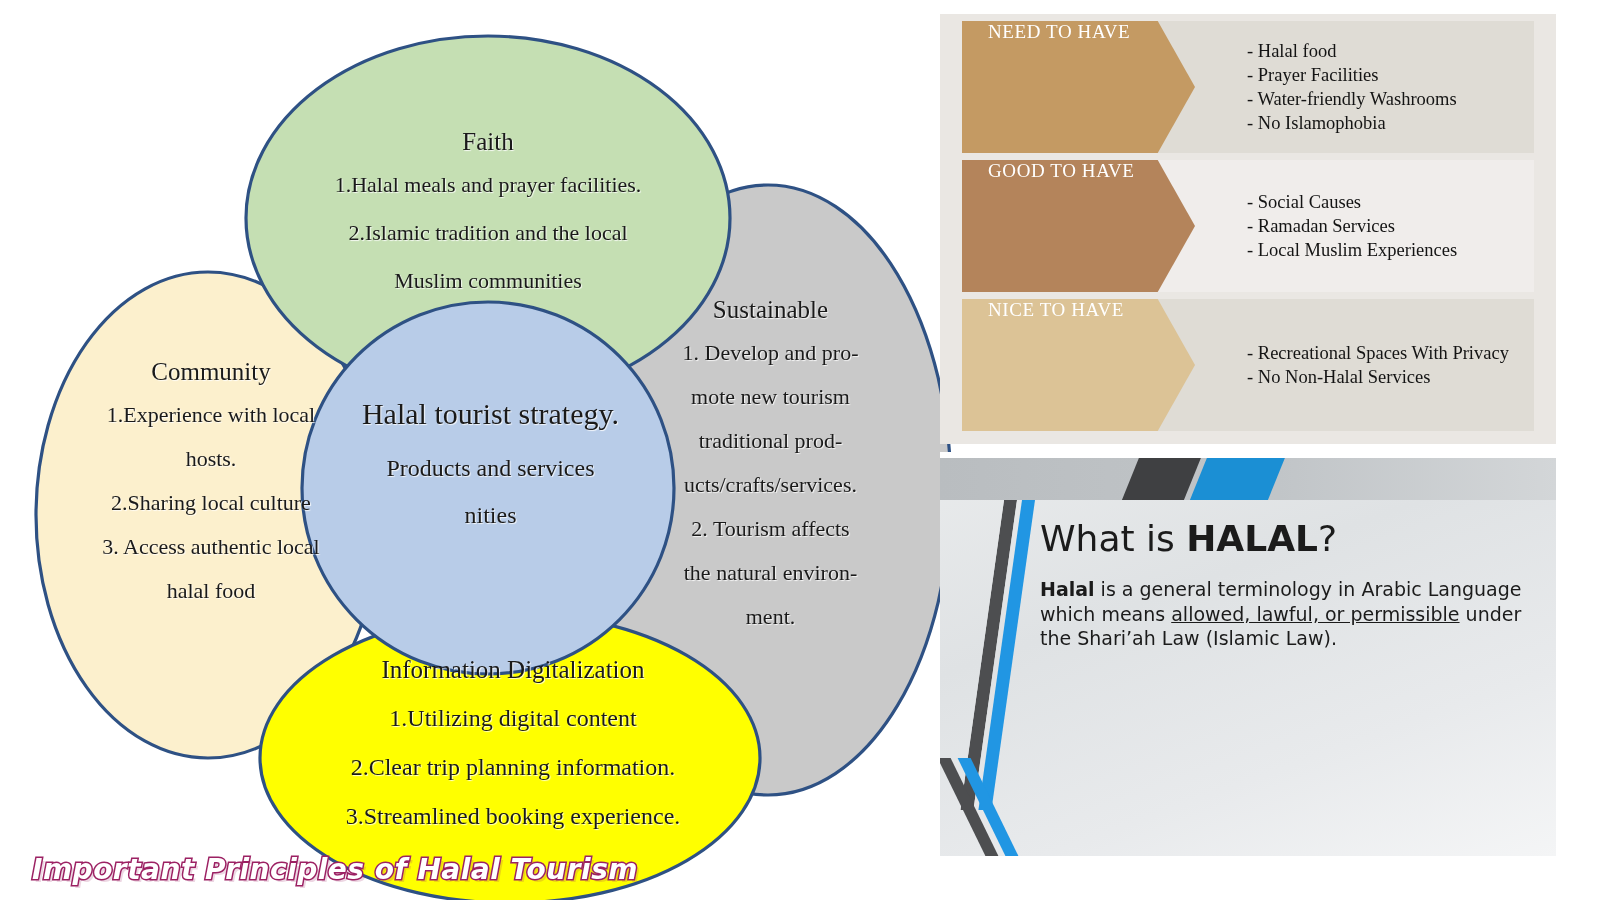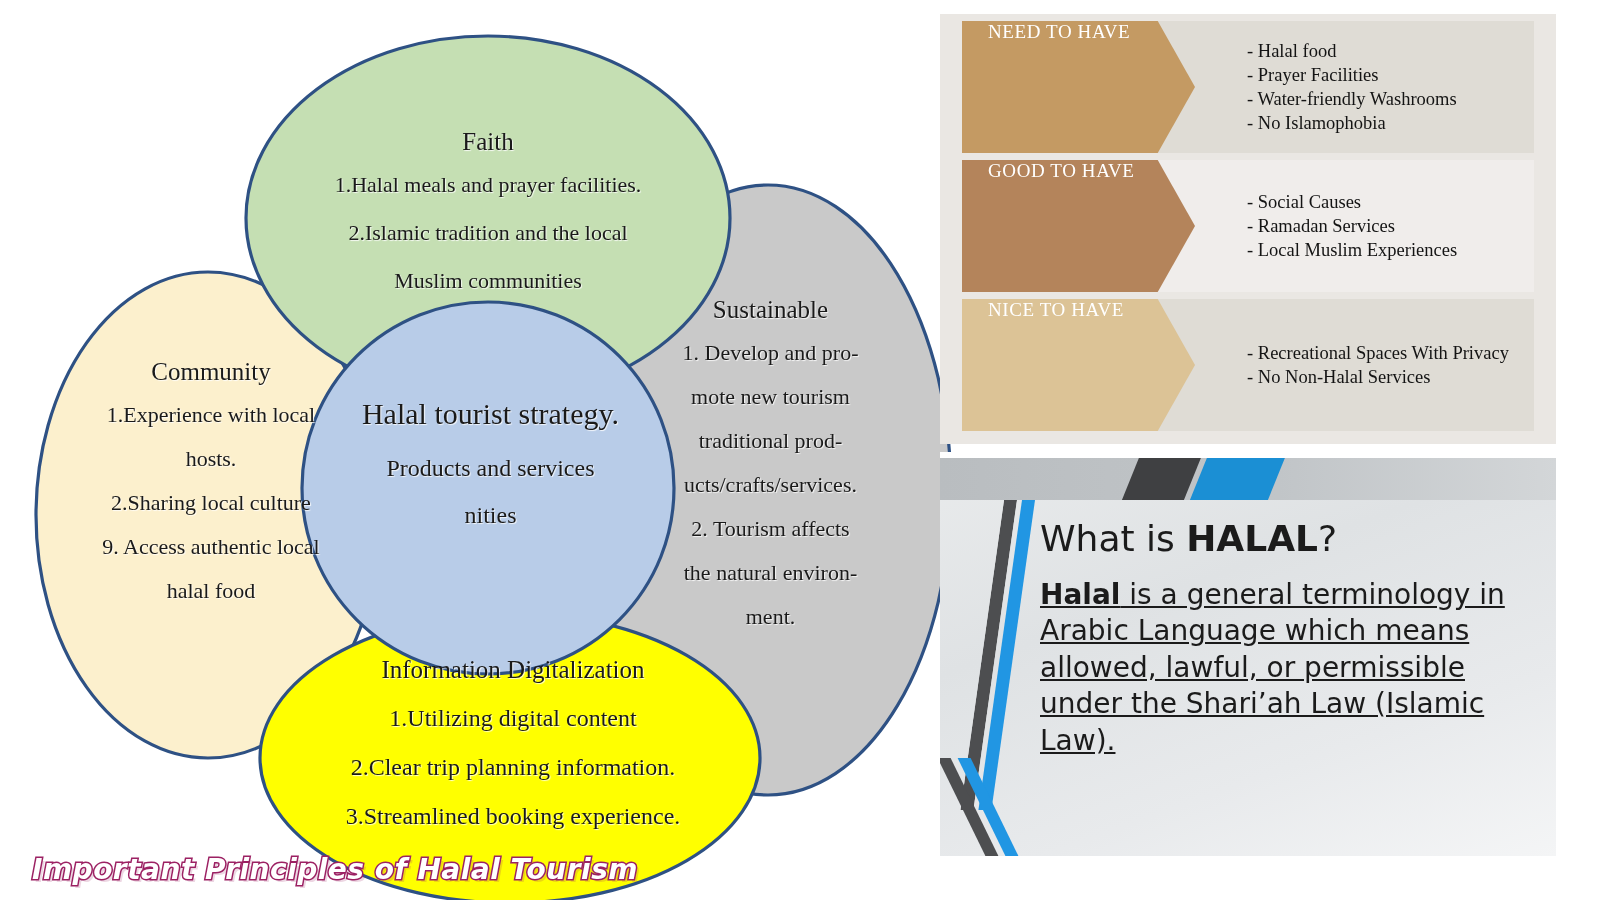--- a/index.html
+++ b/index.html
@@ -189,23 +189,22 @@
     font-family: "DejaVu Sans", sans-serif;
     color: #1b1b1b;
   }
   #halal-heading {
     font-size: 36px;
     font-weight: normal;
     margin-bottom: 18px;
   }
   #halal-heading b { font-weight: bold; }
   #halal-body {
-    font-size: 28px;
+    font-size: 19px;
     line-height: 1.3;
-    text-decoration: underline;
   }
   #halal-body b { font-weight: bold; }
   #halal-body u { text-decoration: underline; }
 </style>
 </head>
 <body>
 
 <div id="venn-diagram">
 
   <svg id="venn-svg" viewBox="0 0 935 900">
@@ -226,21 +225,21 @@
     <span class="venn-item">1.Halal meals and prayer facilities.</span>
     <span class="venn-item">2.Islamic tradition and the local</span>
     <span class="venn-item">Muslim communities</span>
   </div>
 
   <div class="venn-label" id="community-text">
     <span class="venn-title">Community</span>
     <span class="venn-item">1.Experience with local</span>
     <span class="venn-item">hosts.</span>
     <span class="venn-item">2.Sharing local culture</span>
-    <span class="venn-item">9. Access authentic local</span>
+    <span class="venn-item">3. Access authentic local</span>
     <span class="venn-item">halal food</span>
   </div>
 
   <div class="venn-label" id="sustainable-text">
     <span class="venn-title">Sustainable</span>
     <span class="venn-item">1.  Develop and pro-</span>
     <span class="venn-item">mote new tourism</span>
     <span class="venn-item">traditional prod-</span>
     <span class="venn-item">ucts/crafts/services.</span>
     <span class="venn-item">2.  Tourism affects</span>

